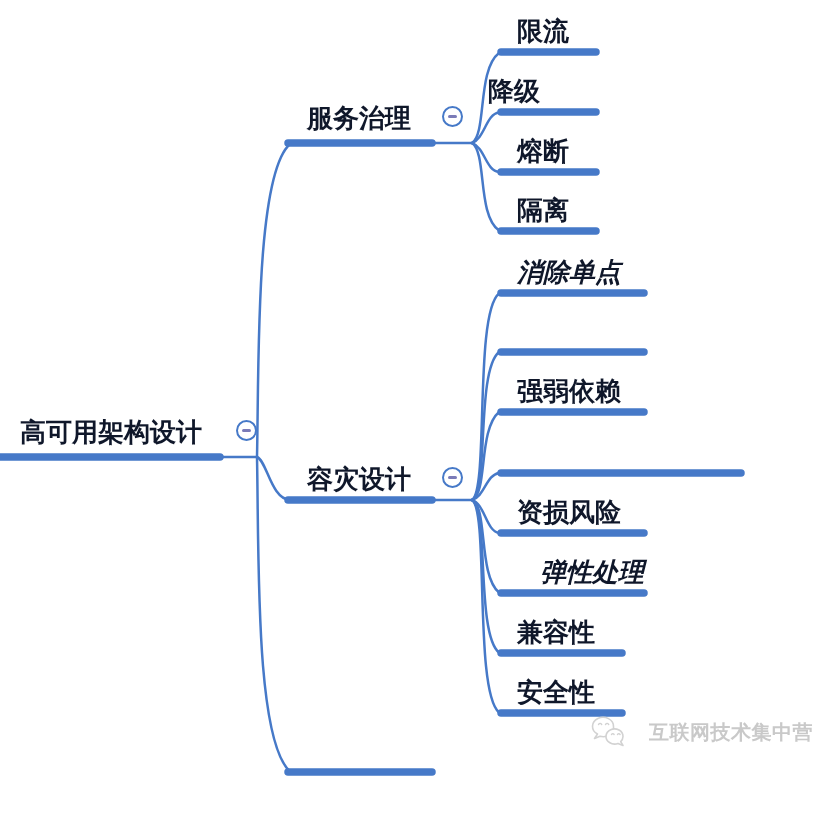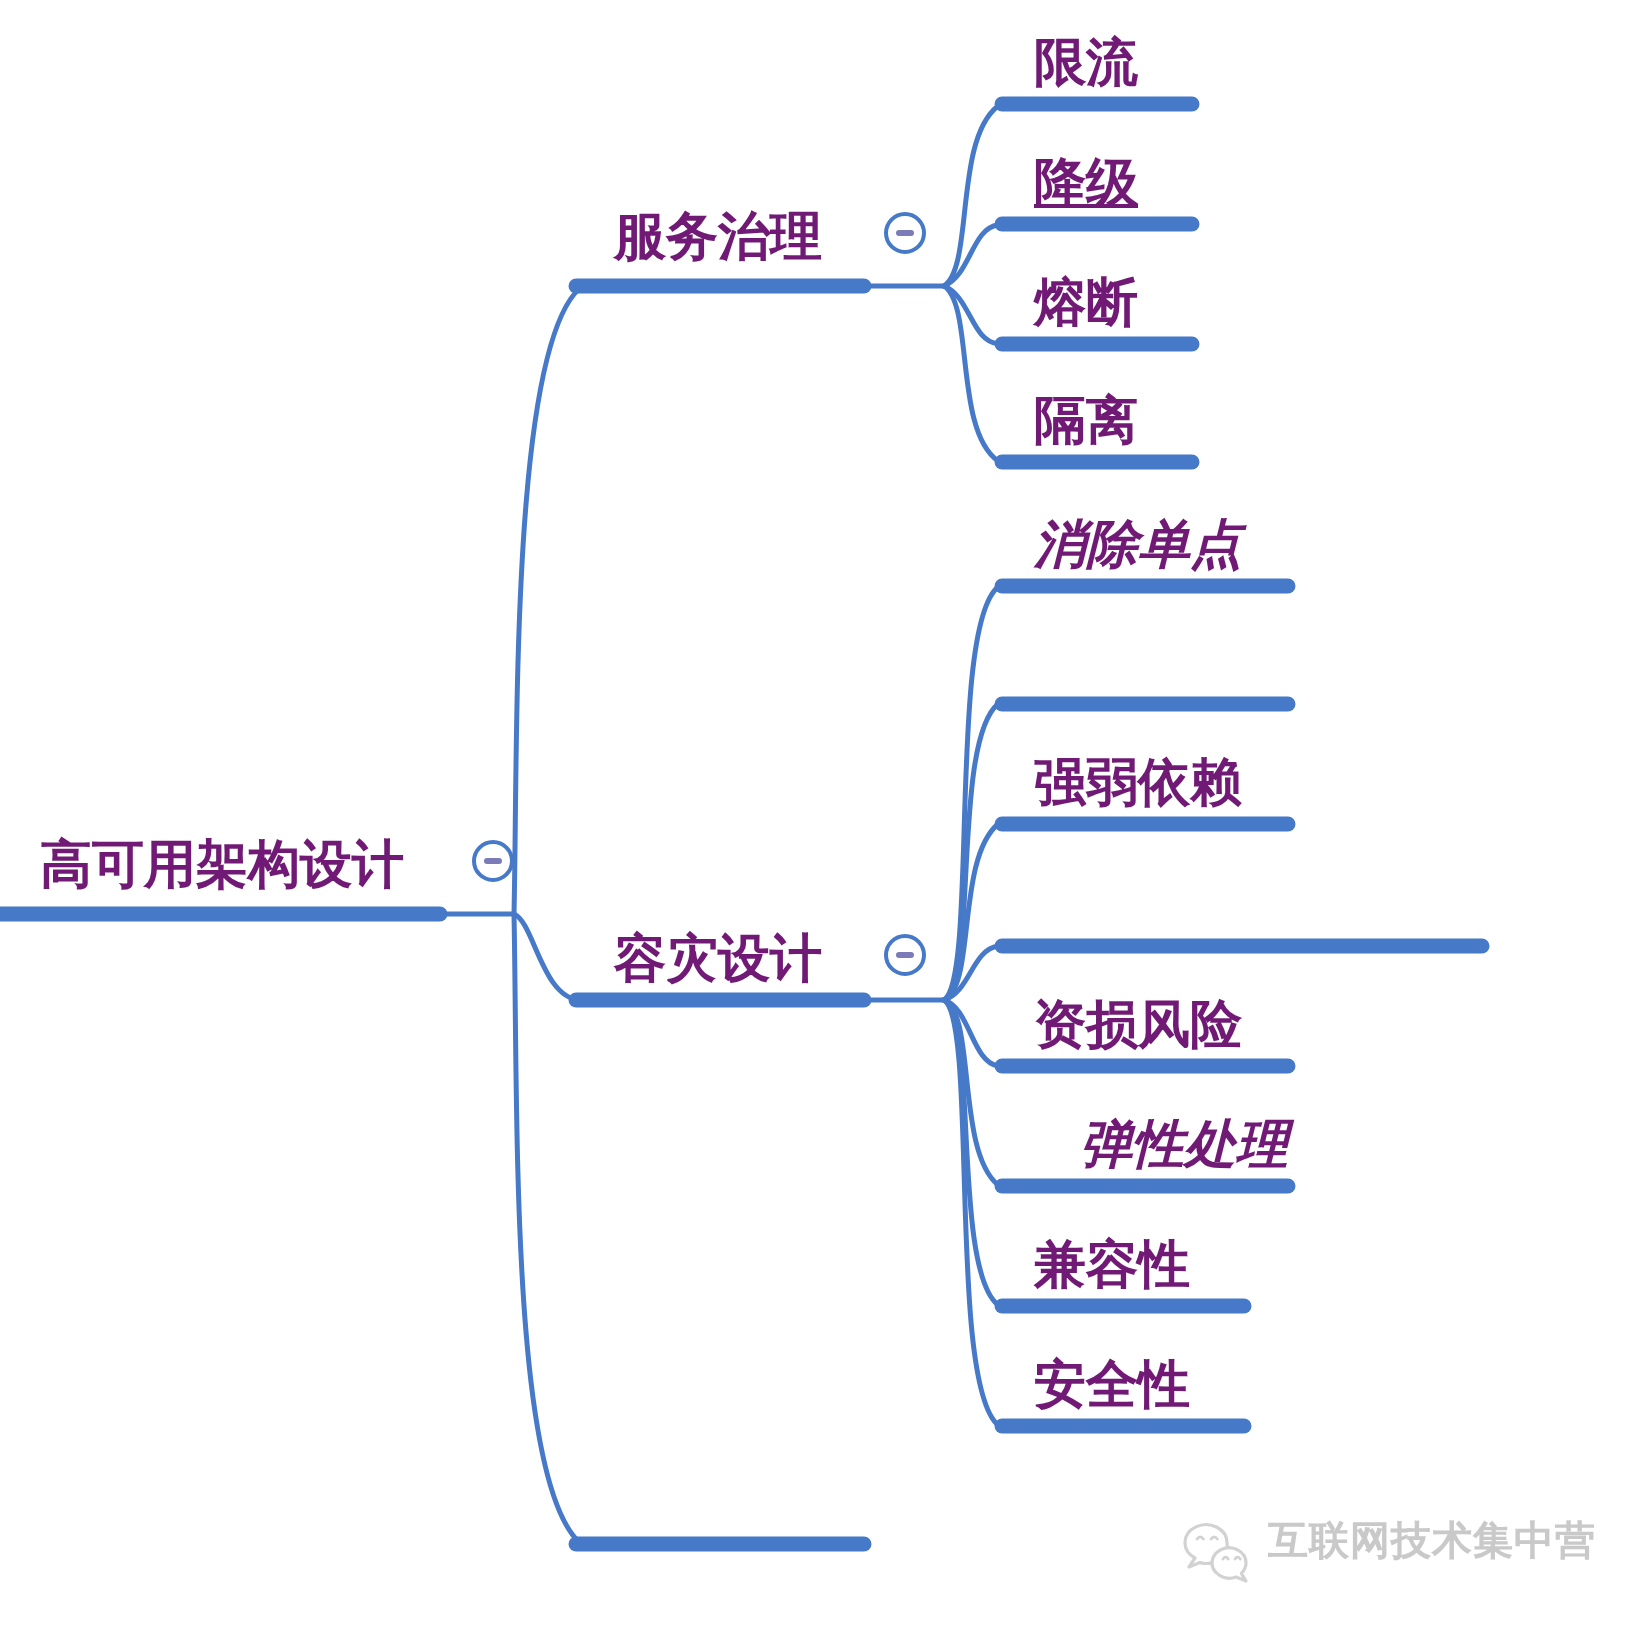--- a/index.html
+++ b/index.html
@@ -11,21 +11,21 @@
     overflow: hidden;
     font-family: "Liberation Sans", sans-serif;
   }
   svg.connectors { position: absolute; left: 0; top: 0; z-index: 1; }
   .node {
     position: absolute;
     z-index: 3;
     font-size: 26px;
     font-weight: 700;
     line-height: 30px;
-    color: #701a75;
+    color: #0f172a;
     white-space: nowrap;
     cursor: default;
   }
   .collapse {
     position: absolute;
     z-index: 4;
     width: 21px;
     height: 21px;
     box-sizing: border-box;
     border: 2px solid #4679c8;
@@ -38,24 +38,25 @@
   }
   .collapse .minus-bar {
     width: 9px;
     height: 2.5px;
     background: #7b7bb8;
     border-radius: 2px;
   }
   .watermark {
     position: absolute;
     left: 588px;
-    top: 757px;
+    top: 712px;
     z-index: 2;
     display: flex;
-    gap: 6px;
+    align-items: center;
+    gap: 21px;
   }
   .watermark-text {
     font-size: 20px;
     font-weight: 700;
     letter-spacing: 0.5px;
     color: #c9c9c9;
     text-shadow: 1px 1px 0 #ffffff;
     white-space: nowrap;
   }
 </style>
@@ -109,21 +110,21 @@
       <path d="M 501 713 L 622 713"></path>
     </g>
   </svg>
 
   <div class="node" style="left:20px; top:417px;">高可用架构设计</div>
 
   <div class="node" style="left:307px; top:103px;">服务治理</div>
   <div class="node" style="left:307px; top:464px;">容灾设计</div>
 
   <div class="node" style="left:517px; top:16px;">限流</div>
-  <div class="node" style="left:517px; top:76px;text-decoration:underline;">降级</div>
+  <div class="node" style="left:488px; top:76px;">降级</div>
   <div class="node" style="left:517px; top:136px;">熔断</div>
   <div class="node" style="left:517px; top:195px;">隔离</div>
 
   <div class="node" style="left:517px; top:257px;font-style:italic;">消除单点</div>
   <div class="node" style="left:517px; top:376px;">强弱依赖</div>
   <div class="node" style="left:517px; top:497px;">资损风险</div>
   <div class="node" style="left:540px; top:557px;font-style:italic;">弹性处理</div>
   <div class="node" style="left:517px; top:617px;">兼容性</div>
   <div class="node" style="left:517px; top:677px;">安全性</div>
 

